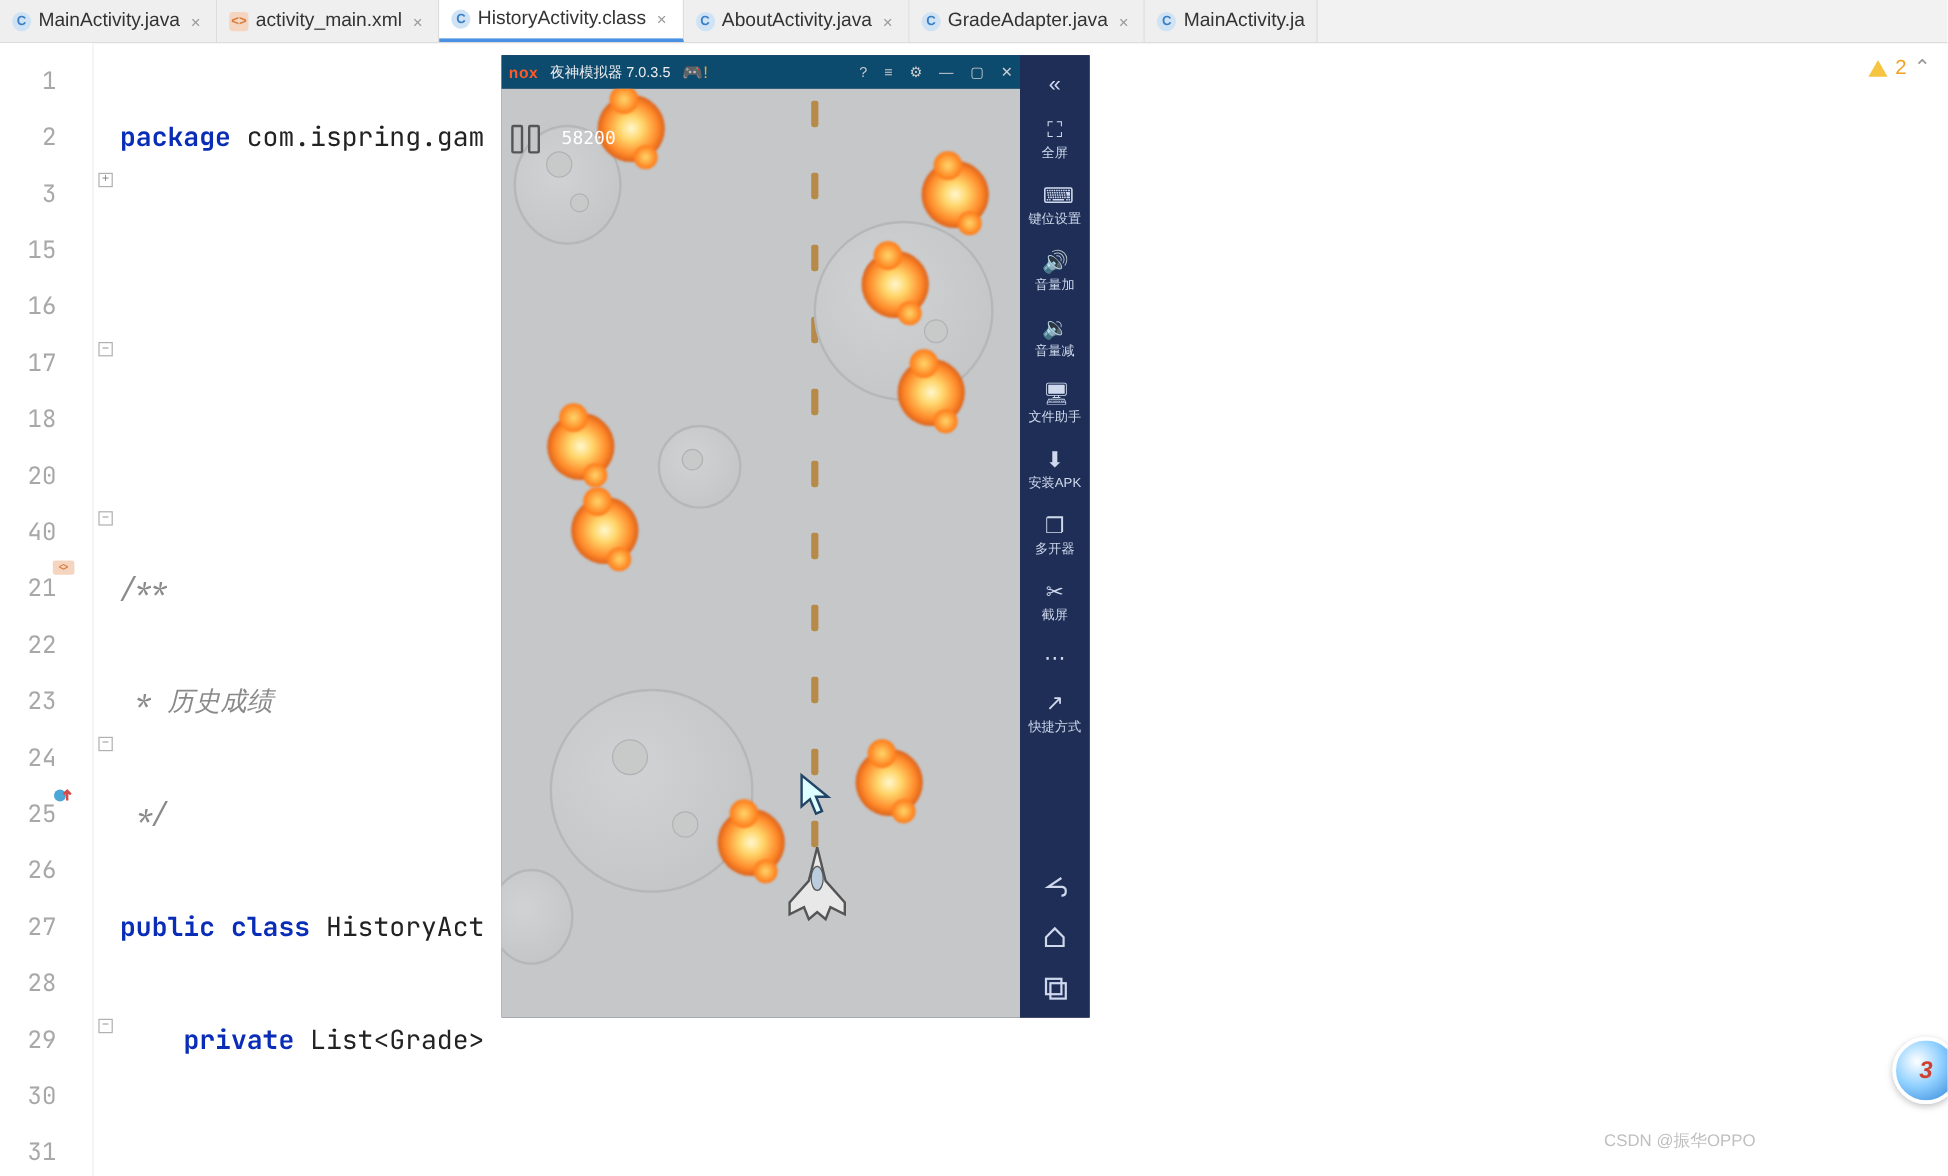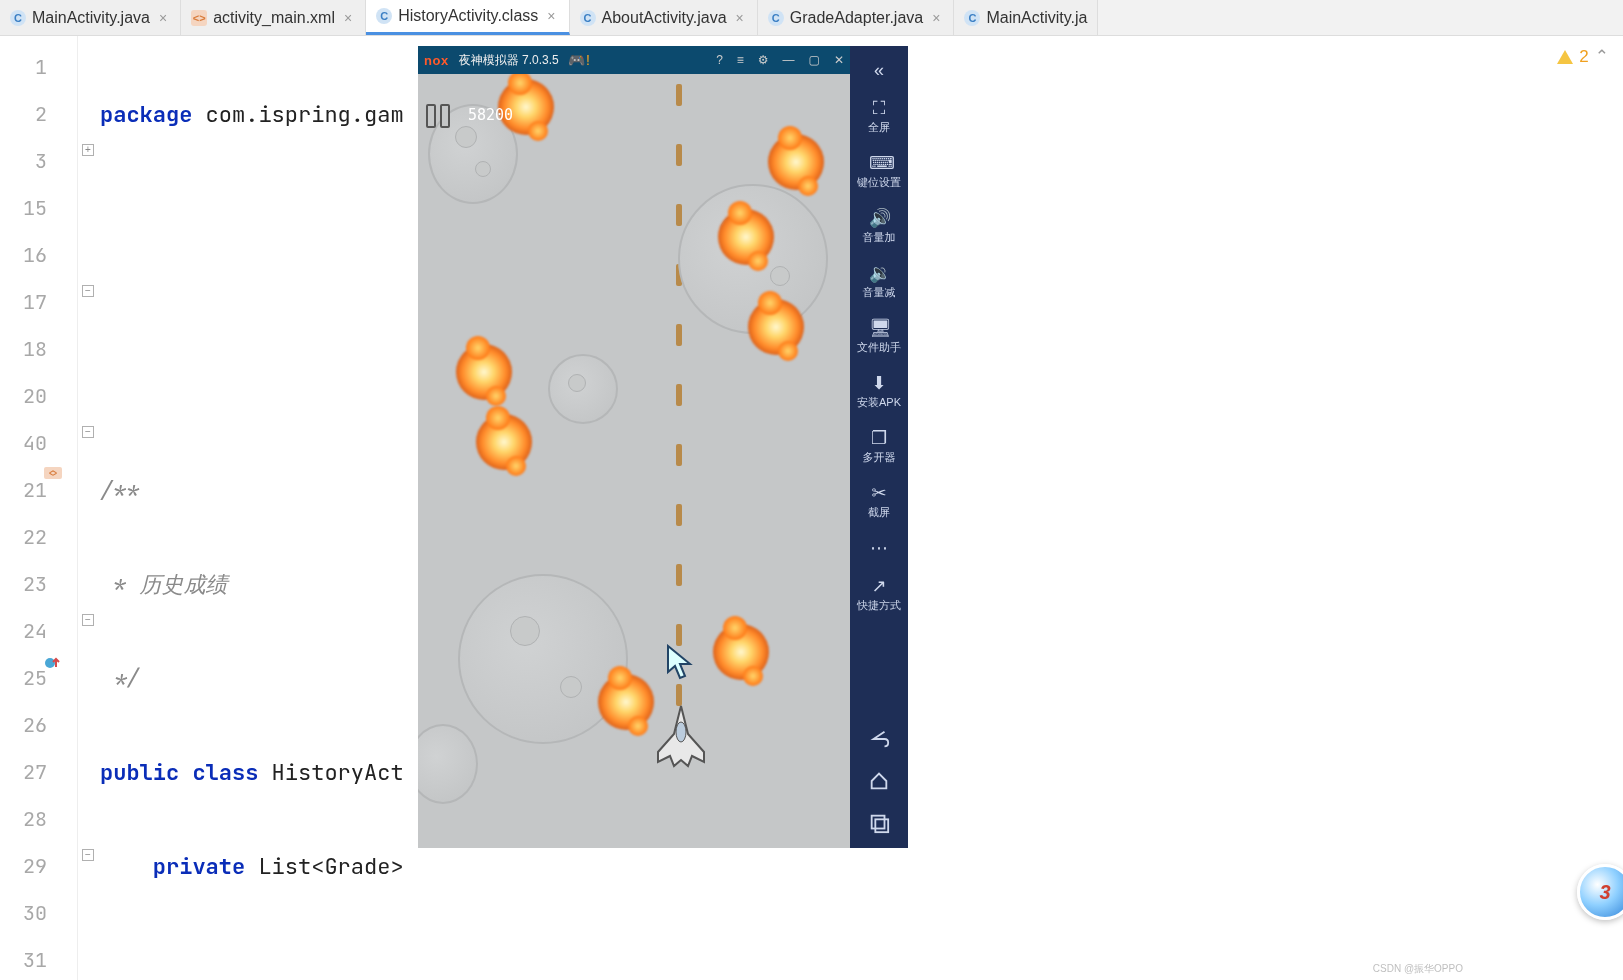--- a/index.html
+++ b/index.html
@@ -52,21 +52,21 @@
 .cursor-arrow { position: absolute; width: 30px; height: 36px; }
 
 
 .emu-side { width: 58px; background: #1e2e56; display: flex; flex-direction: column; align-items: center; padding-top: 8px; gap: 6px; color: #cfd8ec; }
 .side-item { display: flex; flex-direction: column; align-items: center; gap: 2px; font-size: 11px; padding: 6px 0; cursor: pointer; width: 100%; }
 .side-item svg, .side-glyph { width: 20px; height: 20px; }
 .side-glyph { font-size: 18px; text-align: center; line-height: 20px; }
 .side-nav { margin-top: auto; display: flex; flex-direction: column; align-items: center; gap: 20px; padding-bottom: 14px; width: 100%; }
 .side-nav .nav-btn { width: 22px; height: 22px; color: #cfd8ec; cursor: pointer; }
 
-.watermark { position: absolute; bottom: 4px; right: 160px; color: #bfbfbf; font-size: 10px; }
+.watermark { position: absolute; bottom: 20px; right: 160px; color: #bfbfbf; font-size: 14px; }
 .floating-badge { position: absolute; bottom: 60px; right: -10px; width: 56px; height: 56px; border-radius: 50%; background: radial-gradient(circle at 35% 35%, #fff, #8fd0ff 45%, #2b7fd6 100%); border: 3px solid #fff; box-shadow: 0 2px 6px rgba(0,0,0,.25); display:flex; align-items:center; justify-content:center; color:#d04030; font-weight:bold; font-size:20px; font-style:italic; }
 
 .fold-marker { position: absolute; left: 82px; width: 12px; height: 12px; border: 1px solid #b0b0b0; background: #fff; font-size: 10px; line-height: 10px; text-align: center; color: #888; cursor: pointer; }
 .bg-folded { background: #e6f0e6; border-radius: 3px; padding: 0 4px; }
 </style>
 </head>
 <body>
 
 <div class="tab-bar">
   <div class="tab">

